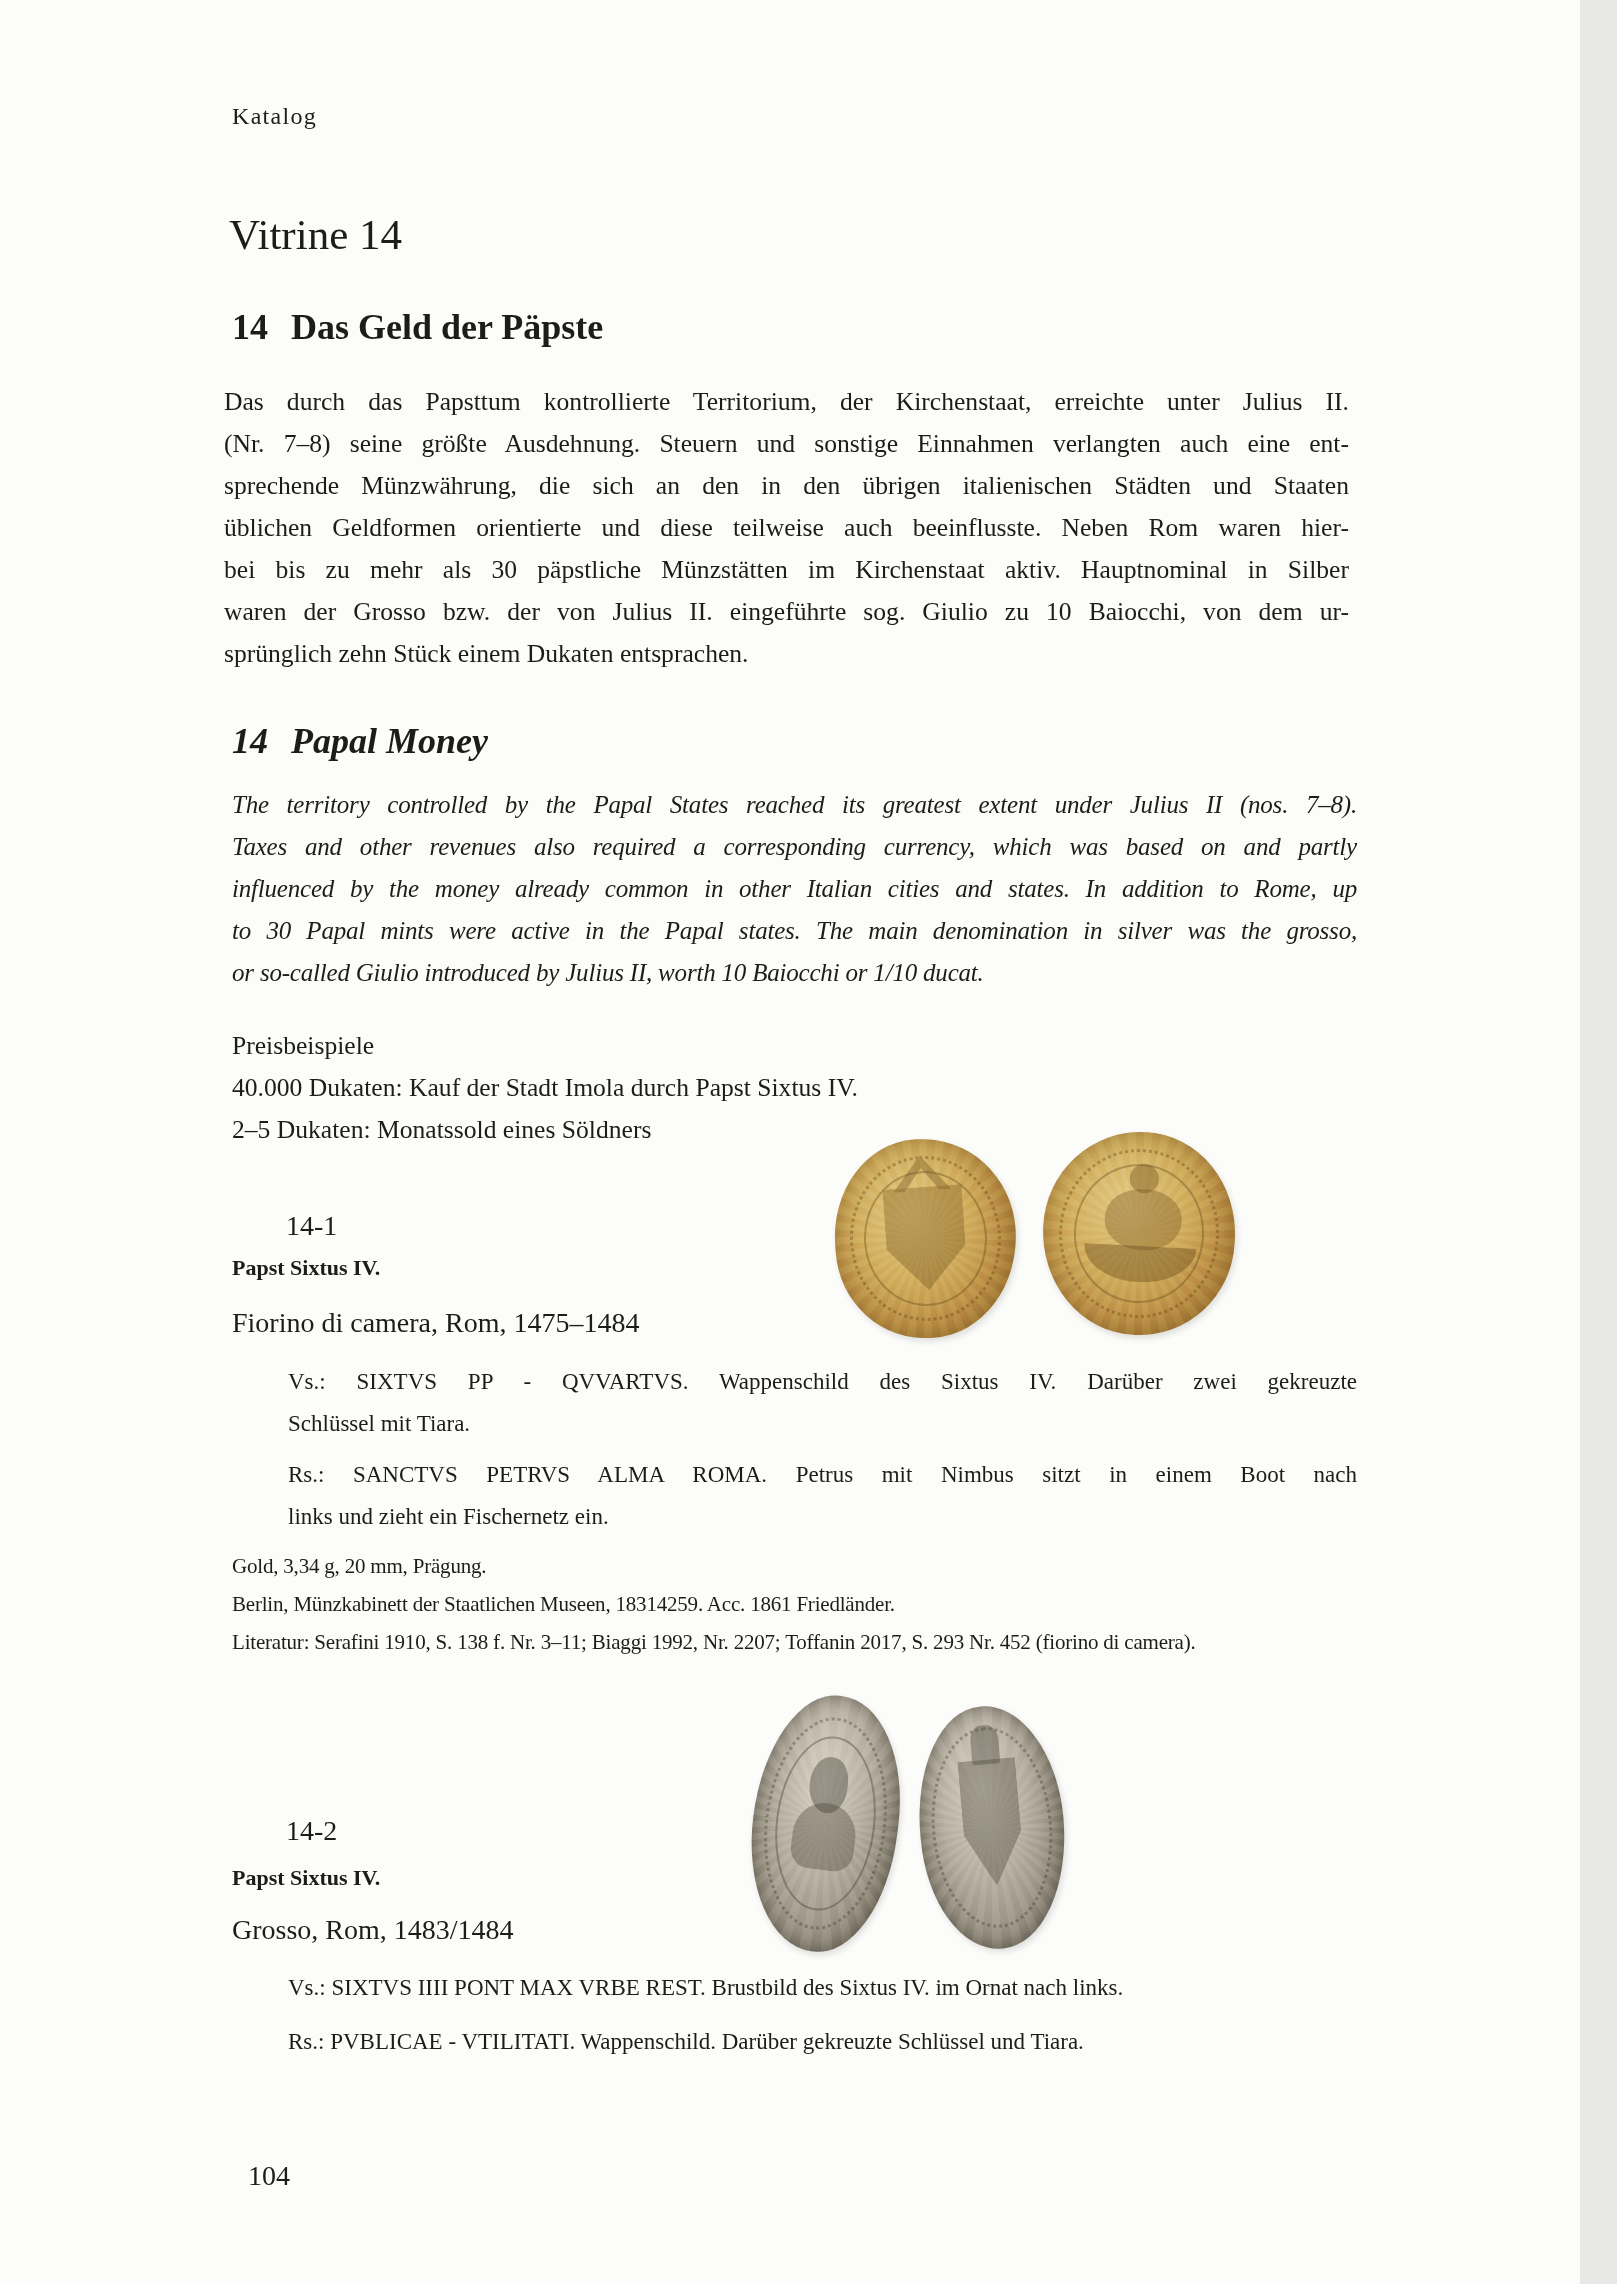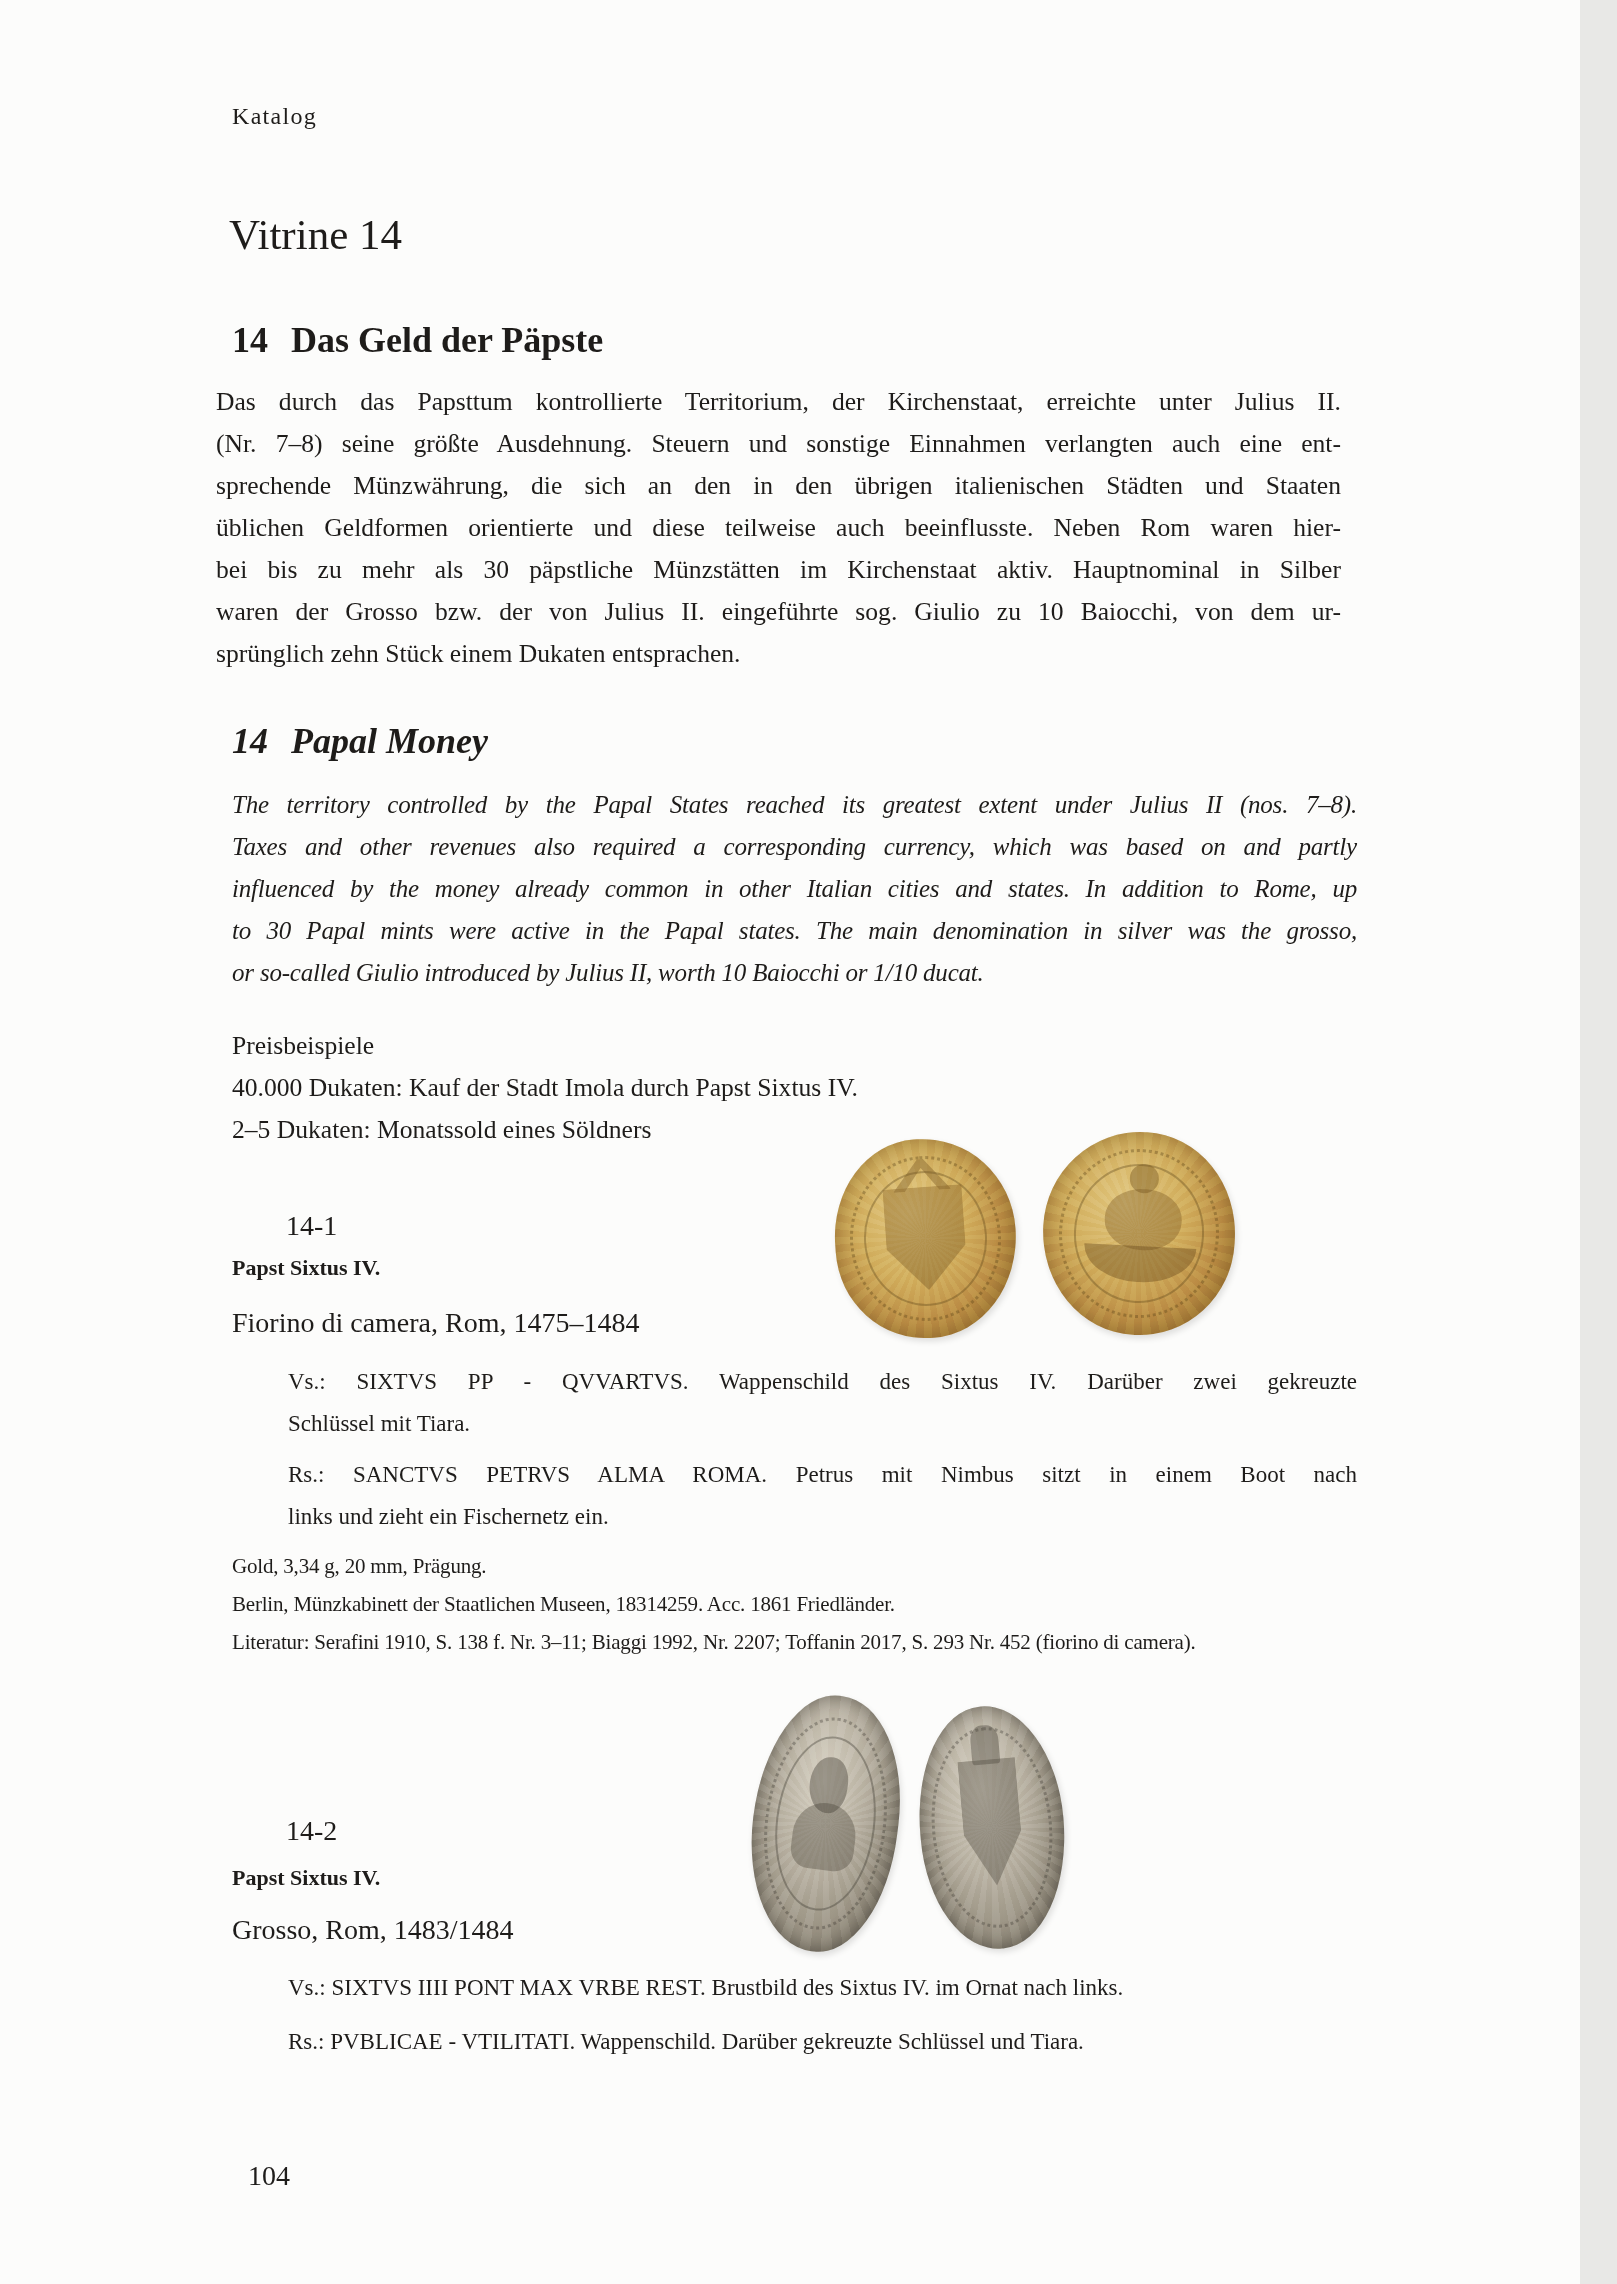--- a/index.html
+++ b/index.html
@@ -89,25 +89,25 @@
 </style>
 </head>
 <body>
 
 <div class="page">
 
   <div class="abs running-head" style="left:232px;top:101px;">Katalog</div>
 
   <div class="abs chapter-title" style="left:229px;top:210px;">Vitrine 14</div>
 
-  <div class="abs sec-head" style="left:232px;top:319px;">
+  <div class="abs sec-head" style="left:232px;top:306px;">
     <span class="num">14</span><span>Das Geld der Päpste</span>
   </div>
 
-  <div class="abs" style="left:216px;top:381px;">
+  <div class="abs" style="left:224px;top:381px;">
     <div class="bodyline jline">Das durch das Papsttum kontrollierte Territorium, der Kirchenstaat, erreichte unter Julius II.</div>
     <div class="bodyline jline">(Nr. 7–8) seine größte Ausdehnung. Steuern und sonstige Einnahmen verlangten auch eine ent-</div>
     <div class="bodyline jline">sprechende Münzwährung, die sich an den in den übrigen italienischen Städten und Staaten</div>
     <div class="bodyline jline">üblichen Geldformen orientierte und diese teilweise auch beeinflusste. Neben Rom waren hier-</div>
     <div class="bodyline jline">bei bis zu mehr als 30 päpstliche Münzstätten im Kirchenstaat aktiv. Hauptnominal in Silber</div>
     <div class="bodyline jline">waren der Grosso bzw. der von Julius II. eingeführte sog. Giulio zu 10 Baiocchi, von dem ur-</div>
     <div class="bodyline lline">sprünglich zehn Stück einem Dukaten entsprachen.</div>
   </div>
 
   <div class="abs sec-head en" style="left:232px;top:720px;">

